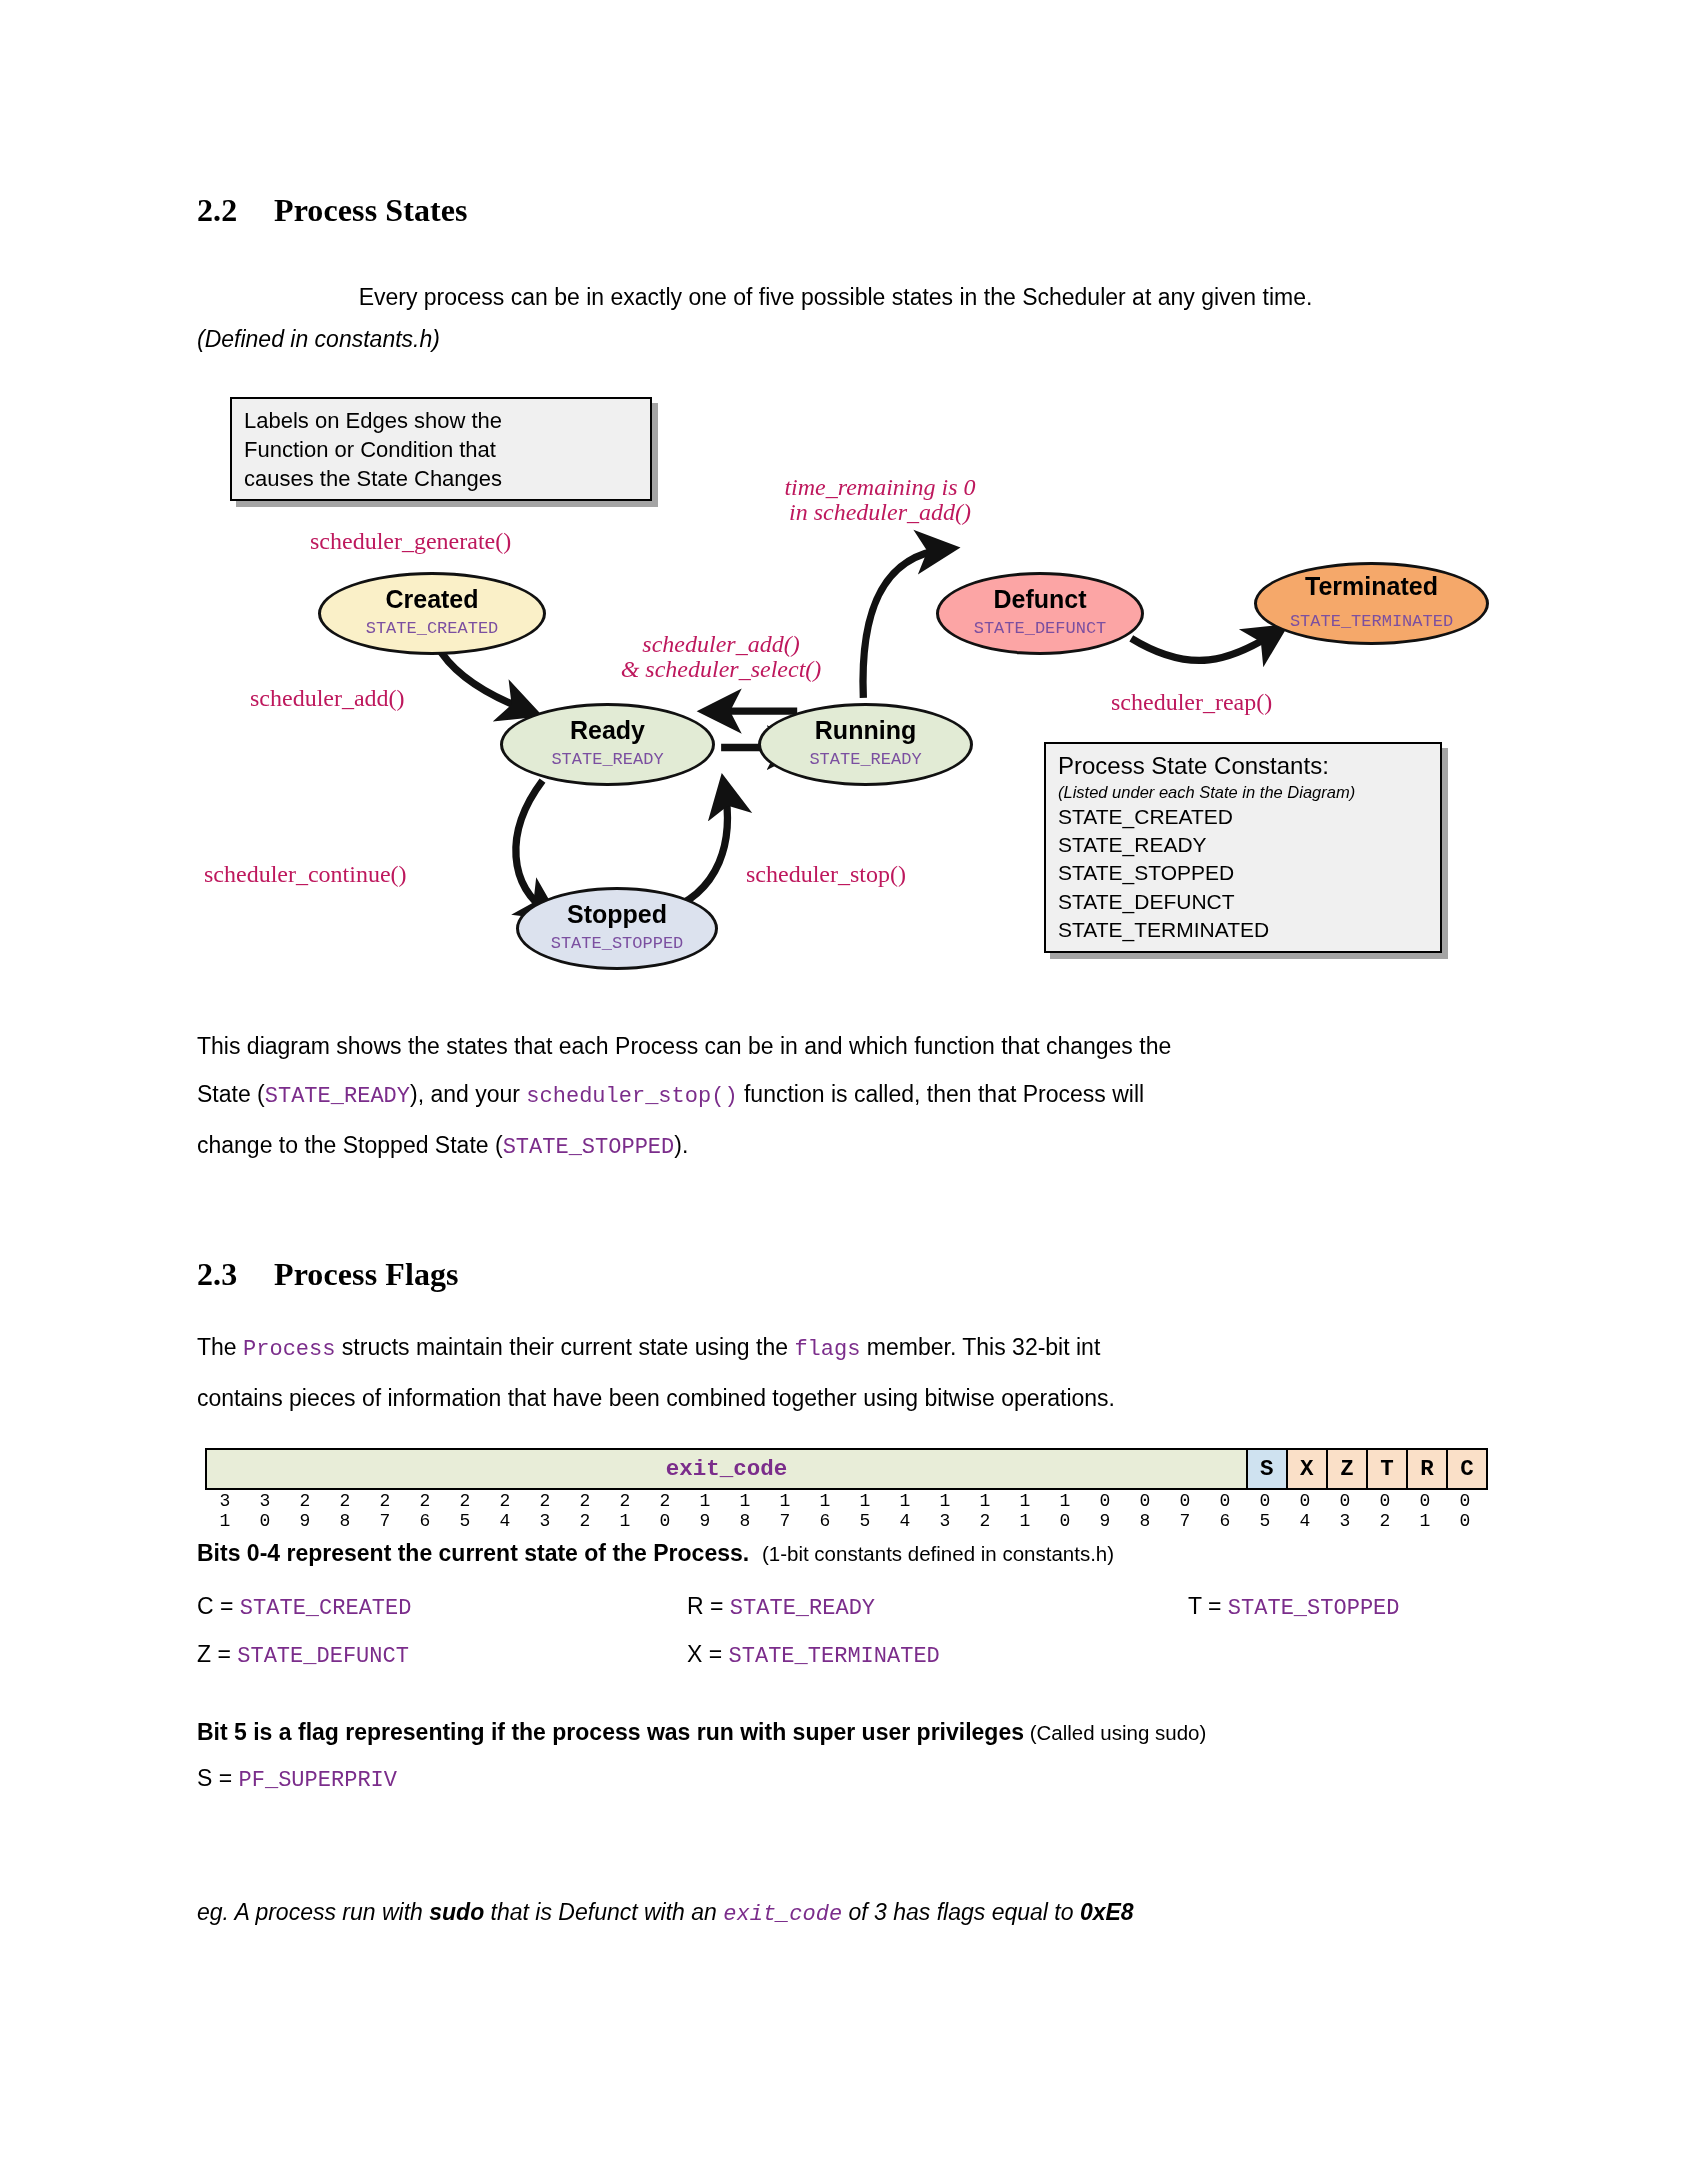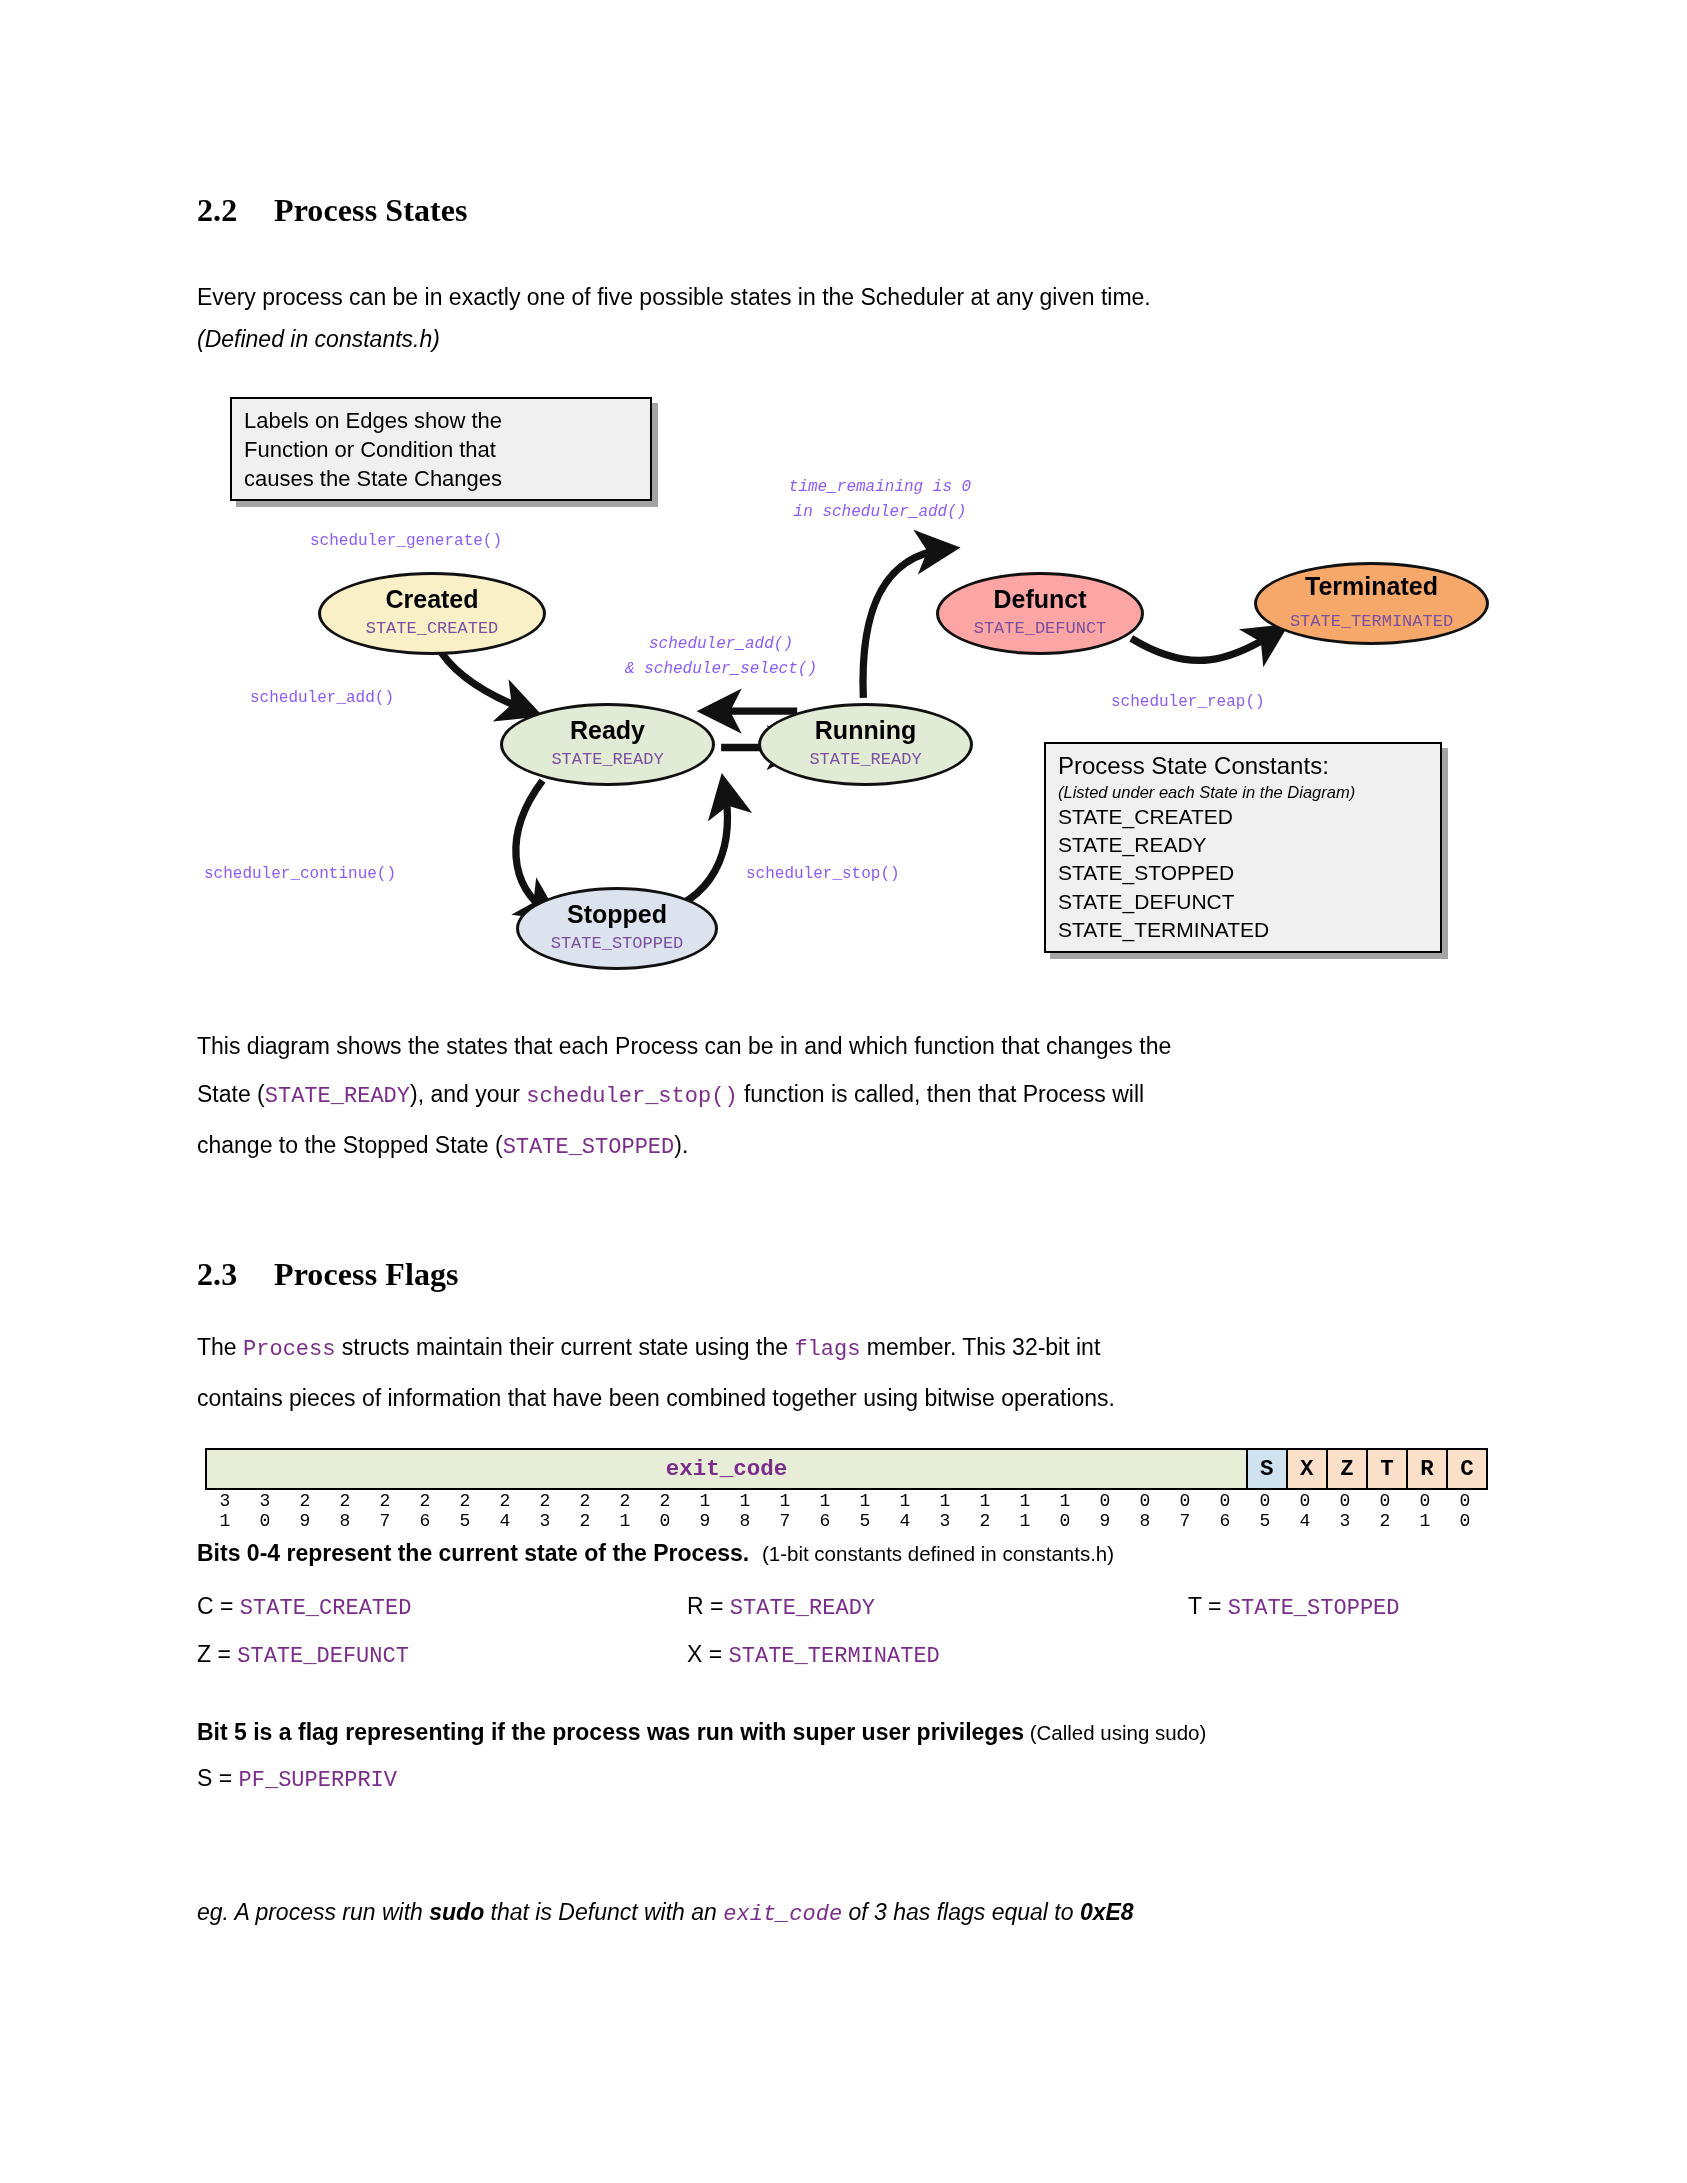--- a/index.html
+++ b/index.html
@@ -103,24 +103,24 @@
     font-family: "Liberation Mono", monospace;
     font-size: 17px;
     color: #7B4FA0;
     line-height: 22.5px;
     margin-top: 5.3px;
     white-space: nowrap;
   }
 
   .edge-label {
     position: absolute;
-    font-family: Liberation Mono, monospace;
-    font-size: 16px;
+    font-family: Liberation Serif, serif;
+    font-size: 24px;
     line-height: 25px;
-    color: #8b5cf6;
+    color: #be185d;
     white-space: nowrap;
   }
   .edge-label.italic { font-style: italic; }
   .edge-label.center { text-align: center; }
 
   
   .bits-wrap {
     position: absolute;
   }
   table.bits {
@@ -179,21 +179,21 @@
 </style>
 </head>
 <body>
 
 <div class="page">
 
   <div class="heading" style="left:197px; top:192px;">
     <span class="num">2.2</span><span>Process States</span>
   </div>
 
-  <div class="para" style="left:197px; top:273px; width:1277px;">
+  <div class="para" style="left:197px; top:273px; width:1277px;text-align:center;">
     <span>Every process can be in exactly one of five possible states in the Scheduler at any given time.</span>
   </div>
   <div class="para italic" style="left:197px; top:315px; width:1277px;">
     <span>(Defined in constants.h)</span>
   </div>
 
   <div>
 
     <svg id="diagram" viewBox="0 0 2550 3300">
       <defs>

